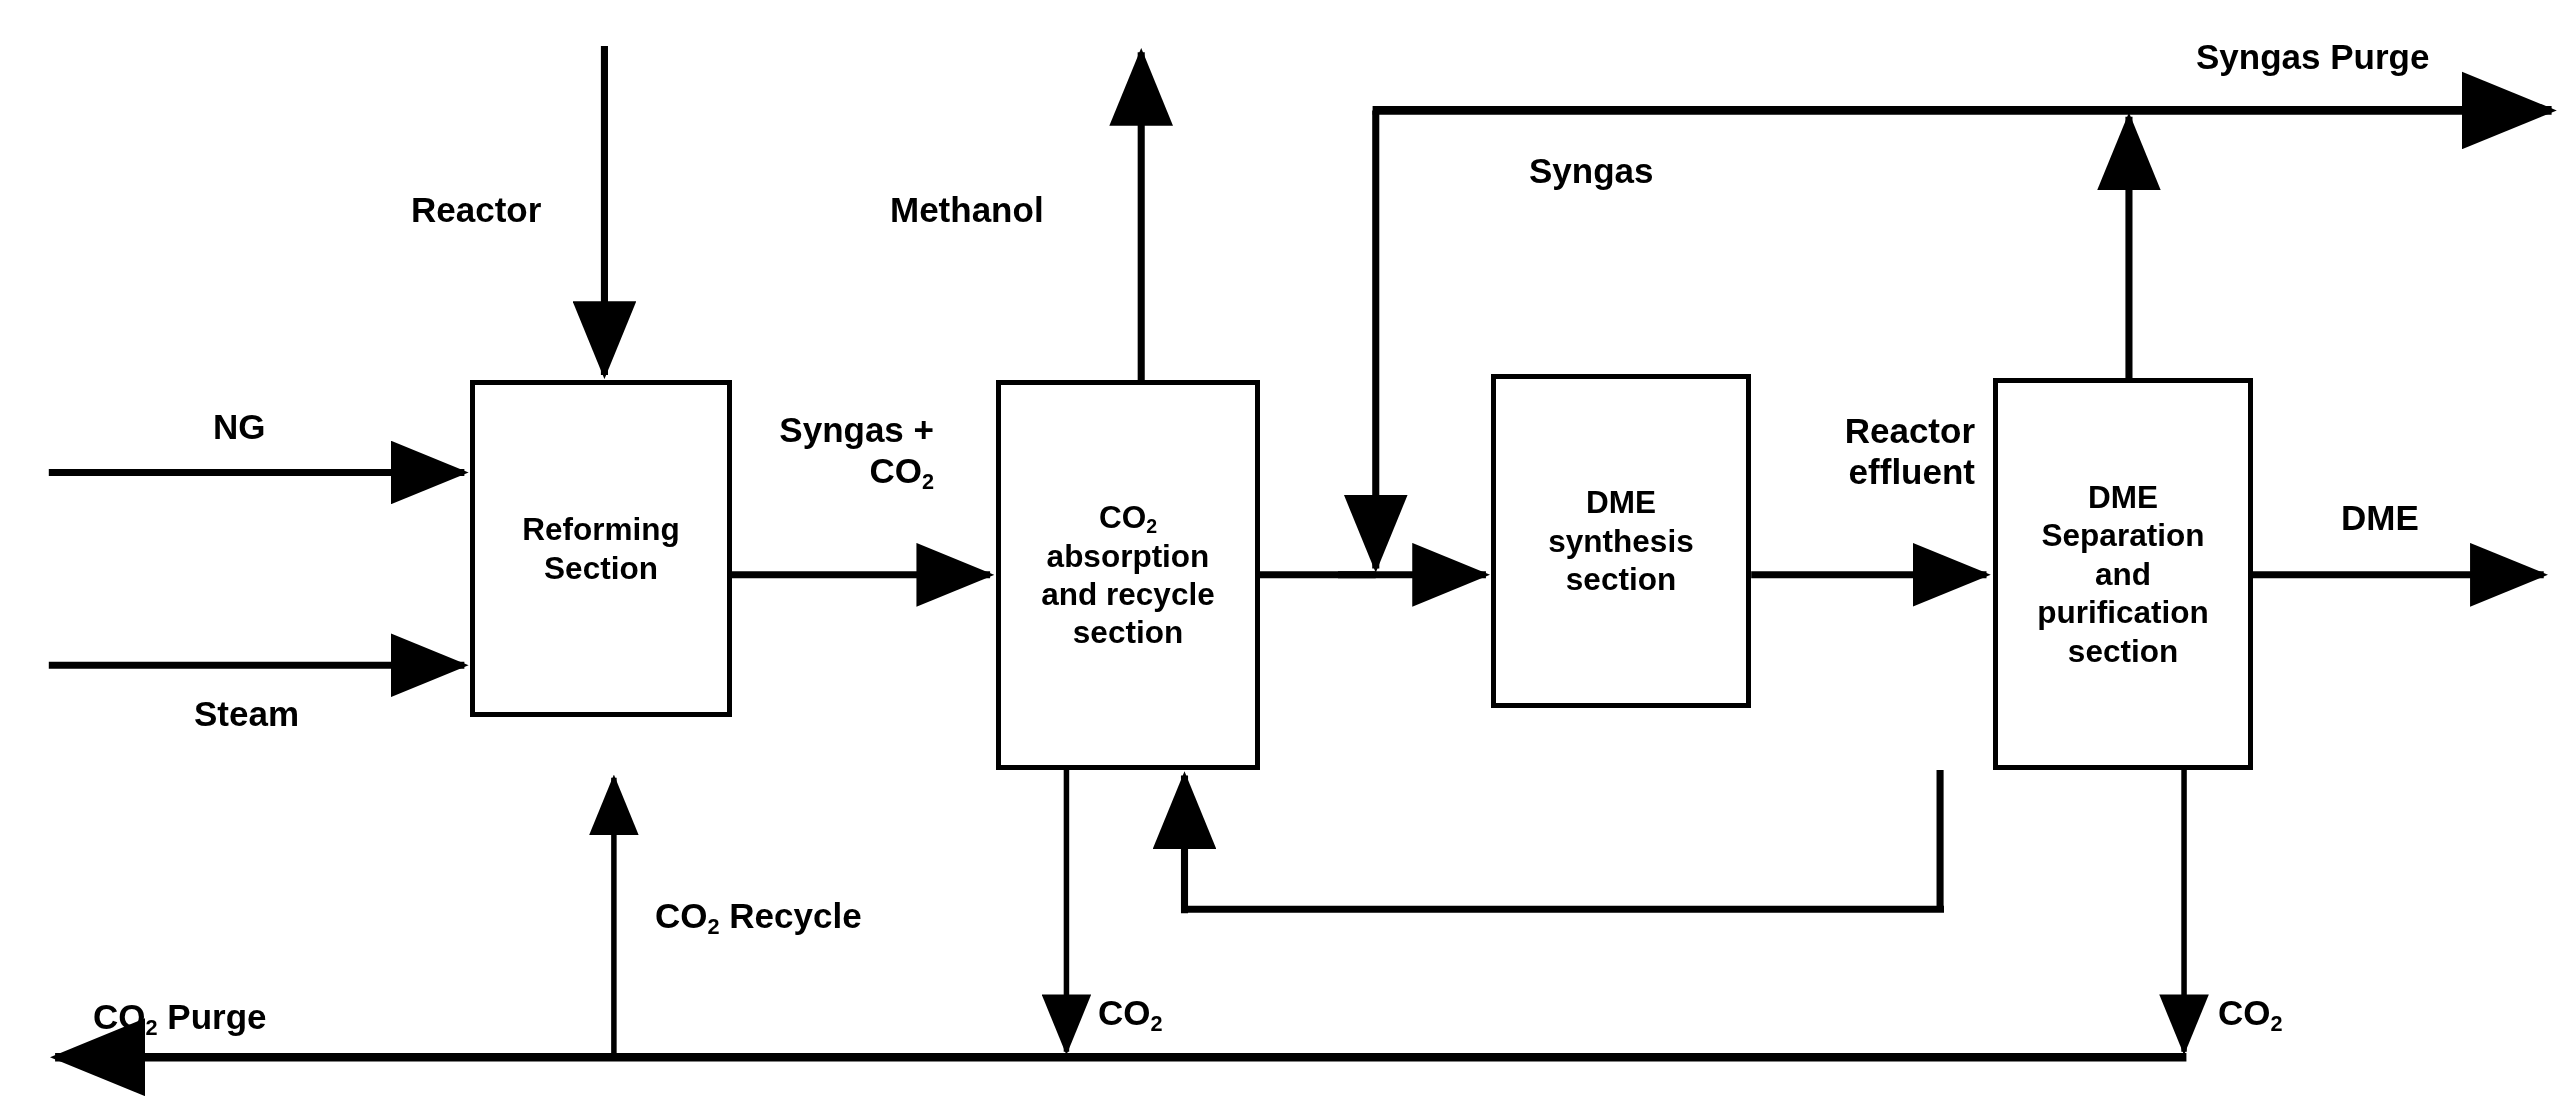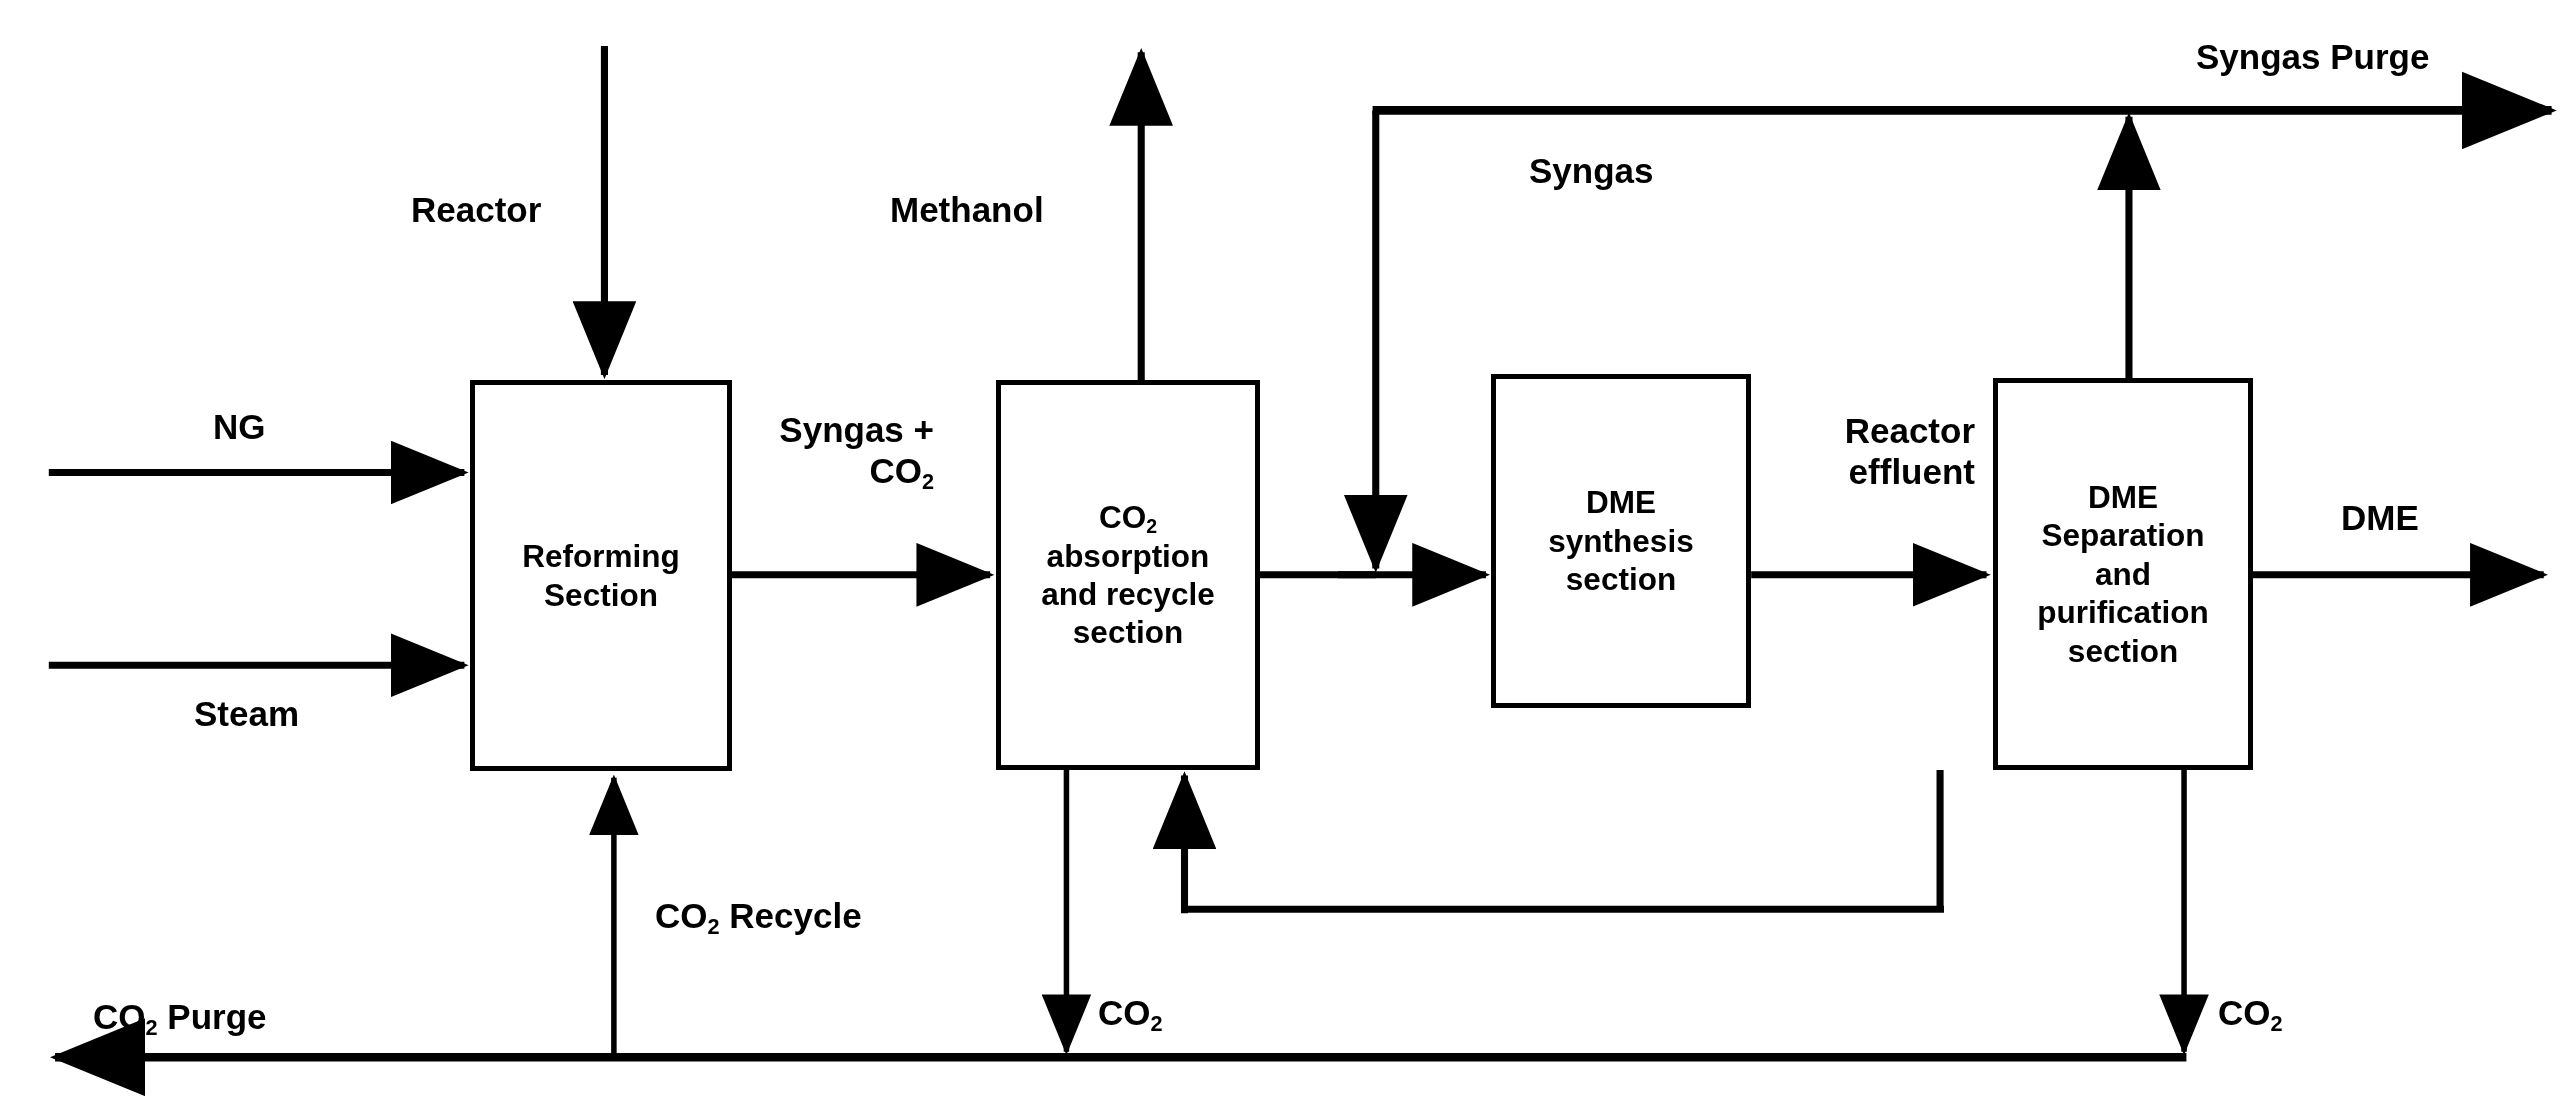--- a/index.html
+++ b/index.html
@@ -109,21 +109,21 @@
 
       <line x1="2775" y1="978" x2="2775" y2="1336" stroke-width="7" marker-end="url(#ah-down)"></line>
 
       <line x1="2778" y1="1343" x2="70" y2="1343" stroke-width="11" marker-end="url(#ah-left)"></line>
 
       <line x1="780" y1="1343" x2="780" y2="988" stroke-width="7" marker-end="url(#ah-up)"></line>
 
     </g>
   </svg>
 
-  <div class="unit-box" style="left:470px; top:380px; width:262px; height:391px;">
+  <div class="unit-box" style="left:470px; top:380px; width:262px; height:337px;">
     <div>
       <div>Reforming</div>
       <div>Section</div>
     </div>
   </div>
 
   <div class="unit-box" style="left:996px; top:380px; width:264px; height:390px;">
     <div>
       <div><span>CO</span><sub>2</sub></div>
       <div>absorption</div>

